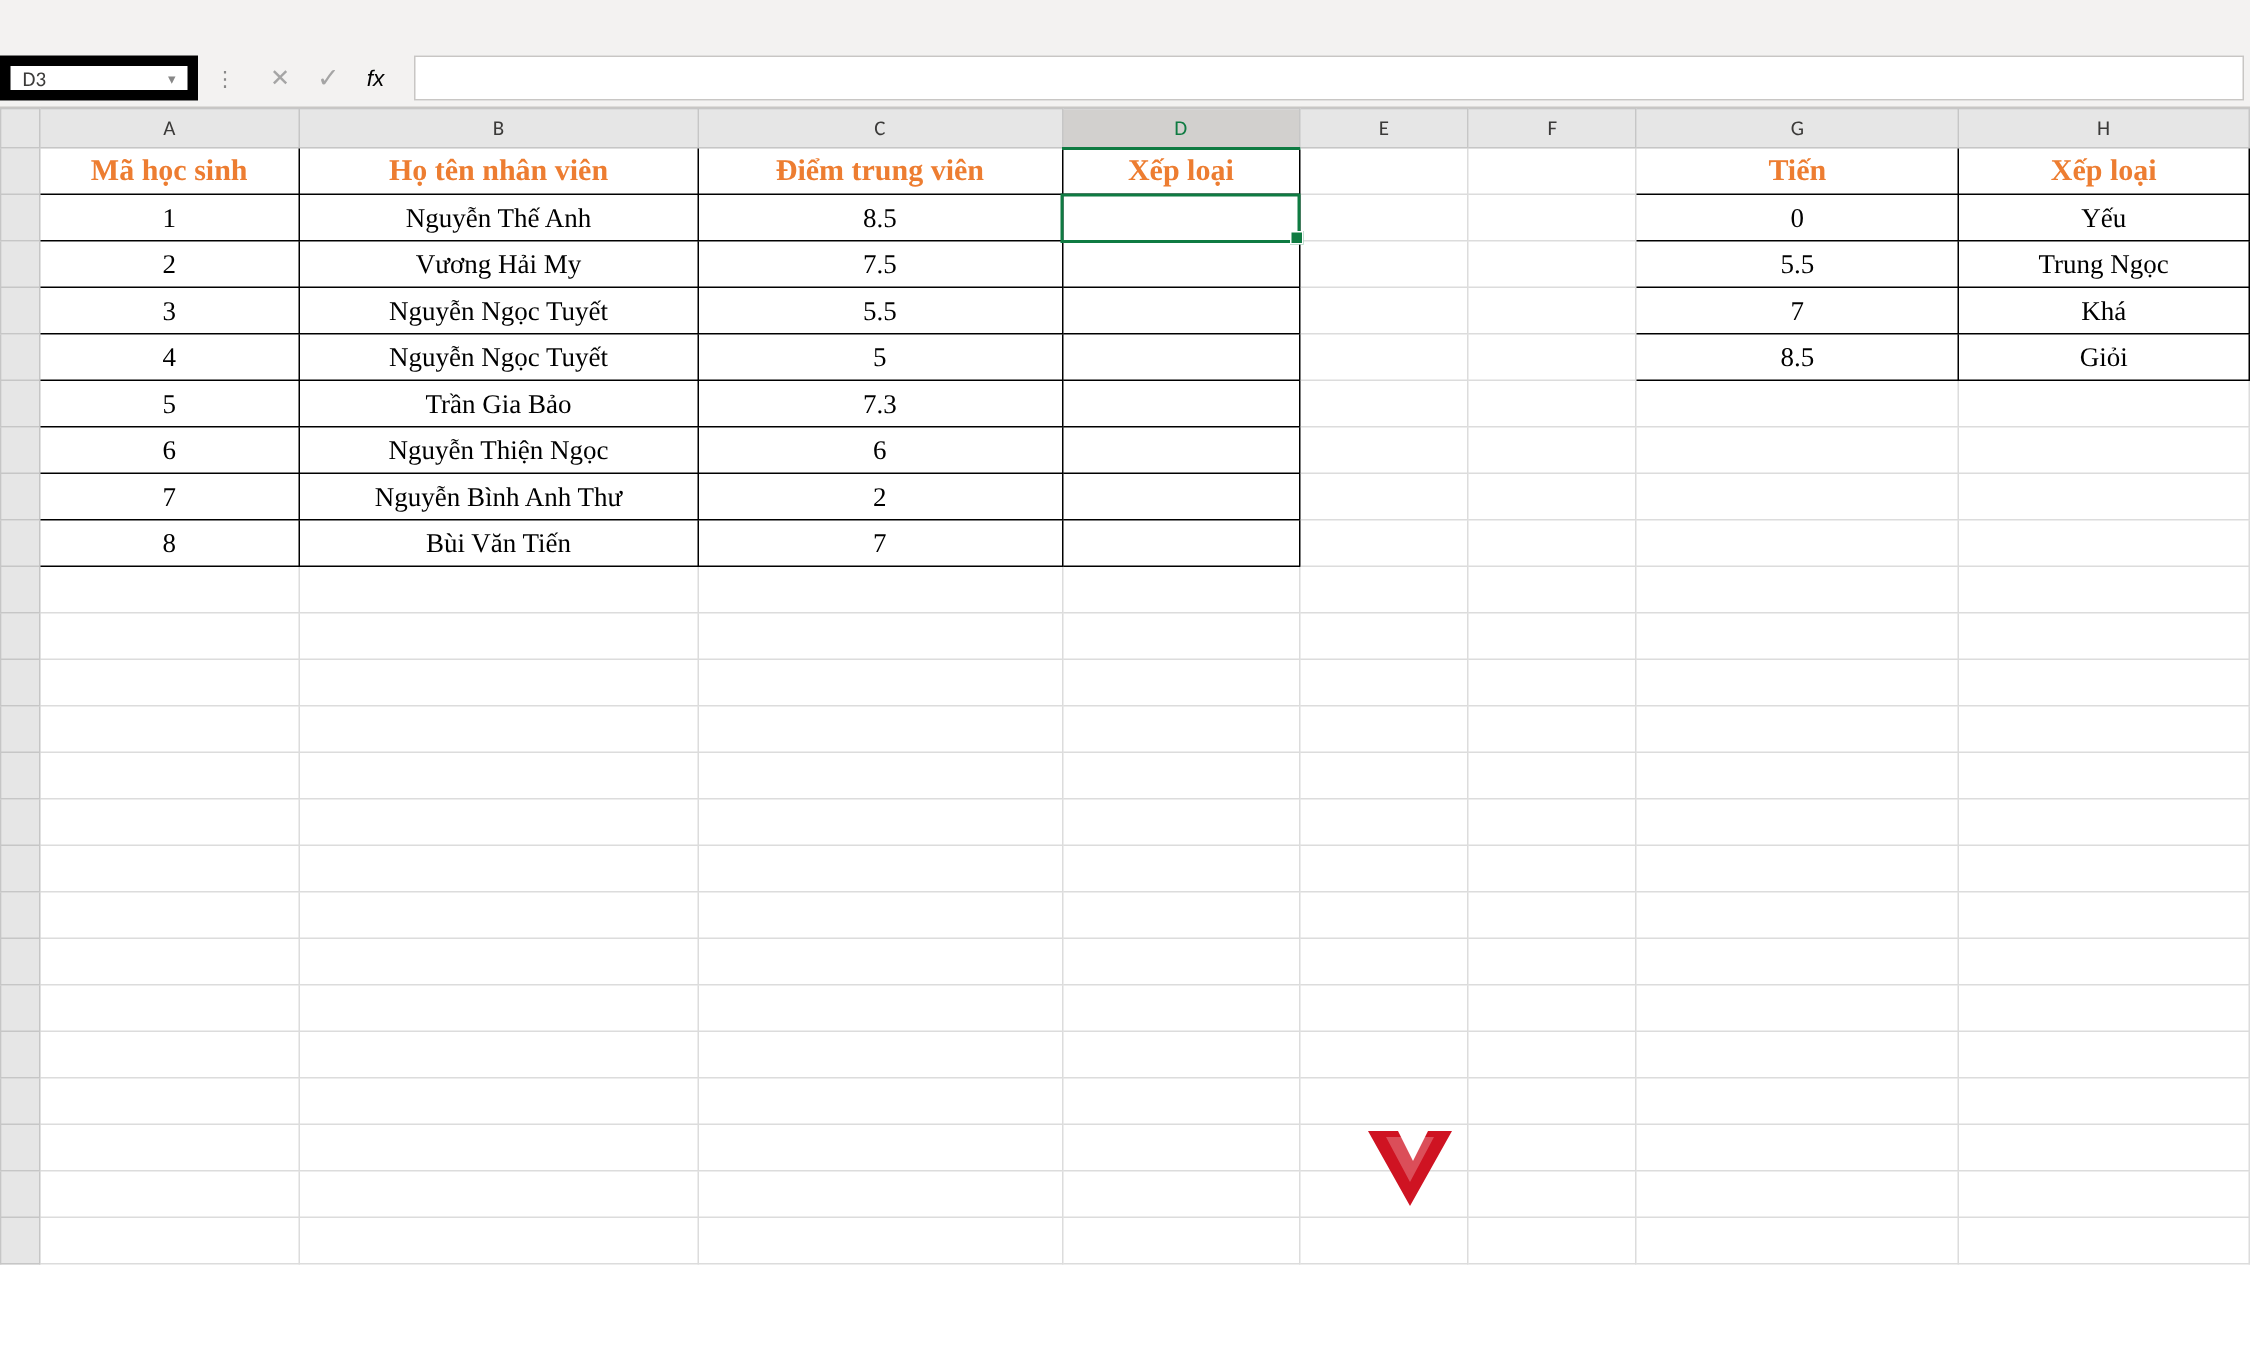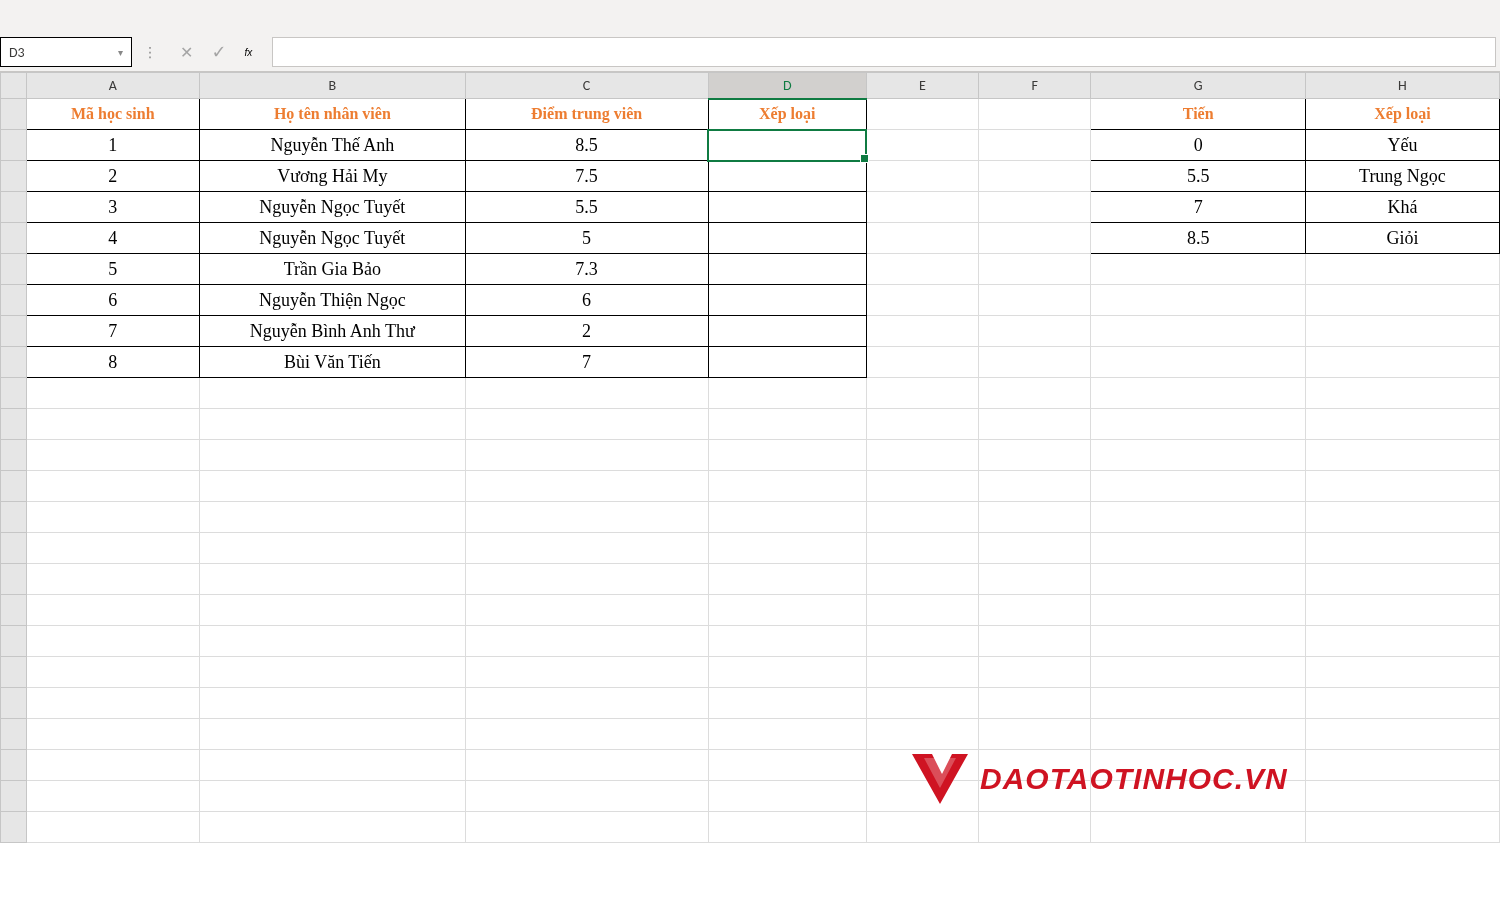--- a/index.html
+++ b/index.html
@@ -25,21 +25,21 @@
     display: flex;
     align-items: center;
     height: 38px;
     gap: 8px;
     padding-left: 0;
   }
   .name-box {
     width: 132px;
     height: 30px;
     background: #fff;
-    border: 1px solid #000000;
+    border: 7px solid #000000;
     display: flex;
     align-items: center;
     padding: 5px 8px;
     font-family: Calibri, sans-serif;
     font-size: 14px;
     color: #3b3a39;
     justify-content: space-between;
   }
   .name-box .dd {
     font-size: 10px;
@@ -55,21 +55,21 @@
   .fb-icons {
     display: flex;
     align-items: center;
     gap: 18px;
     padding: 0 12px;
     color: #a5a5a5;
     font-family: sans-serif;
   }
   .fb-icons .x { font-size: 16px; }
   .fb-icons .chk { font-size: 18px; }
-  .fb-icons .fx { font-style: italic; font-size: 10px; color: #000000; }
+  .fb-icons .fx { font-style: italic; font-size: 15px; color: #000000; }
   .fb-input {
     flex: 1;
     height: 30px;
     background: #fff;
     border: 1px solid #c8c6c4;
     margin-right: 4px;
   }
 
   .sheet-area {
     background: #fff;
@@ -131,21 +131,21 @@
   .cH { width: 190px; }
 
   .bAll { border: 1.5px solid #000 !important; }
   .bT { border-top: 1.5px solid #000 !important; }
   .bB { border-bottom: 1.5px solid #000 !important; }
   .bL { border-left: 1.5px solid #000 !important; }
 
   .orangeHeader {
     color: #ed7d31;
     font-weight: bold;
-    font-size: 16px;
+    font-size: 20px;
   }
   .greenTitle {
     background: #c6efce !important;
     color: #1b7a3f;
     font-weight: bold;
     font-size: 20px;
   }
 
   .selectedCell {
     position: relative;
@@ -502,16 +502,15 @@
         </tr>
 
 </tbody>
     </table>
 
 <div class="watermark">
   <svg width="60" height="54" viewBox="0 0 60 54">
     <path d="M2 2 L22 2 L32 22 L42 2 L58 2 L30 52 Z" fill="#cf1322"></path>
     <path d="M14 6 L26 6 L30 14 L34 6 L46 6 L30 36 Z" fill="#fff" opacity="0.25"></path>
   </svg>
-  <span class="txt">DAOTAOTINHOC.VN</span>
 </div>
 
 </div>
 
 </body></html>

